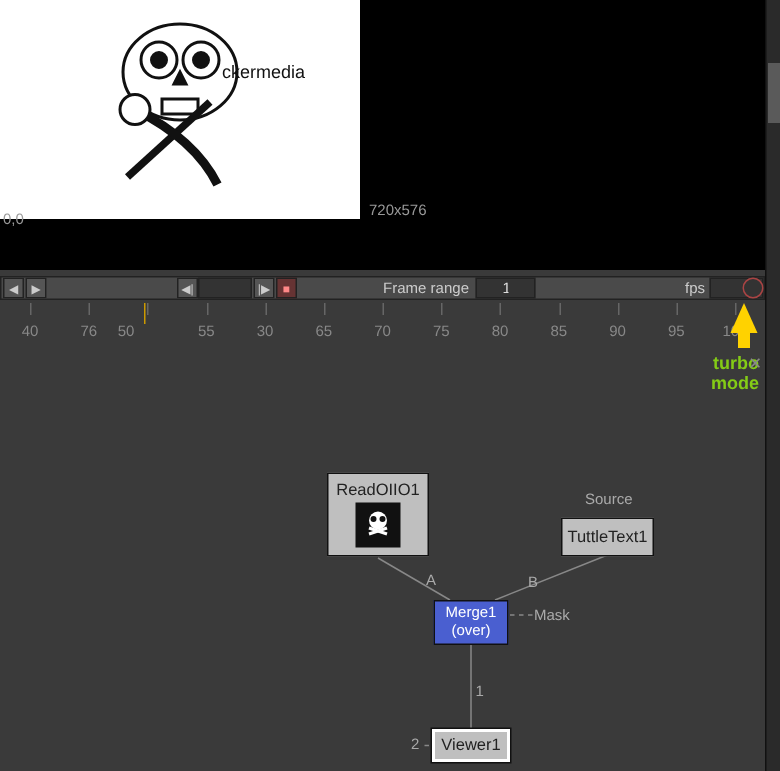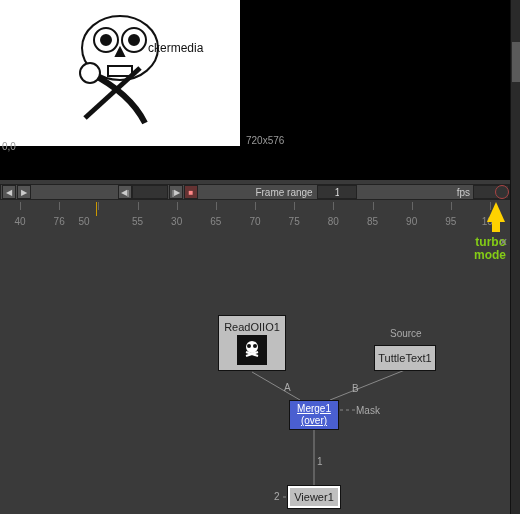--- a/index.html
+++ b/index.html
@@ -135,21 +135,20 @@
     display: flex; align-items: center; justify-content: center;
   }
   .node.tuttle { left: 374px; top: 345px; width: 62px; height: 26px; }
   .node.merge {
     left: 289px; top: 400px;
     width: 50px; height: 30px;
     background: #4a5fd0;
     color: #fff;
     font-size: 10px;
     line-height: 12px;
-    text-decoration: underline;
   }
   .node.viewer { left: 288px; top: 486px; width: 52px; height: 22px; border: 2px solid #fff; outline: 1px solid #111; }
   .source-label {
     position: absolute;
     left: 390px; top: 328px;
     font-size: 10px; color: #aaa;
   }
   .edge-label {
     position: absolute;
     font-size: 10px;

